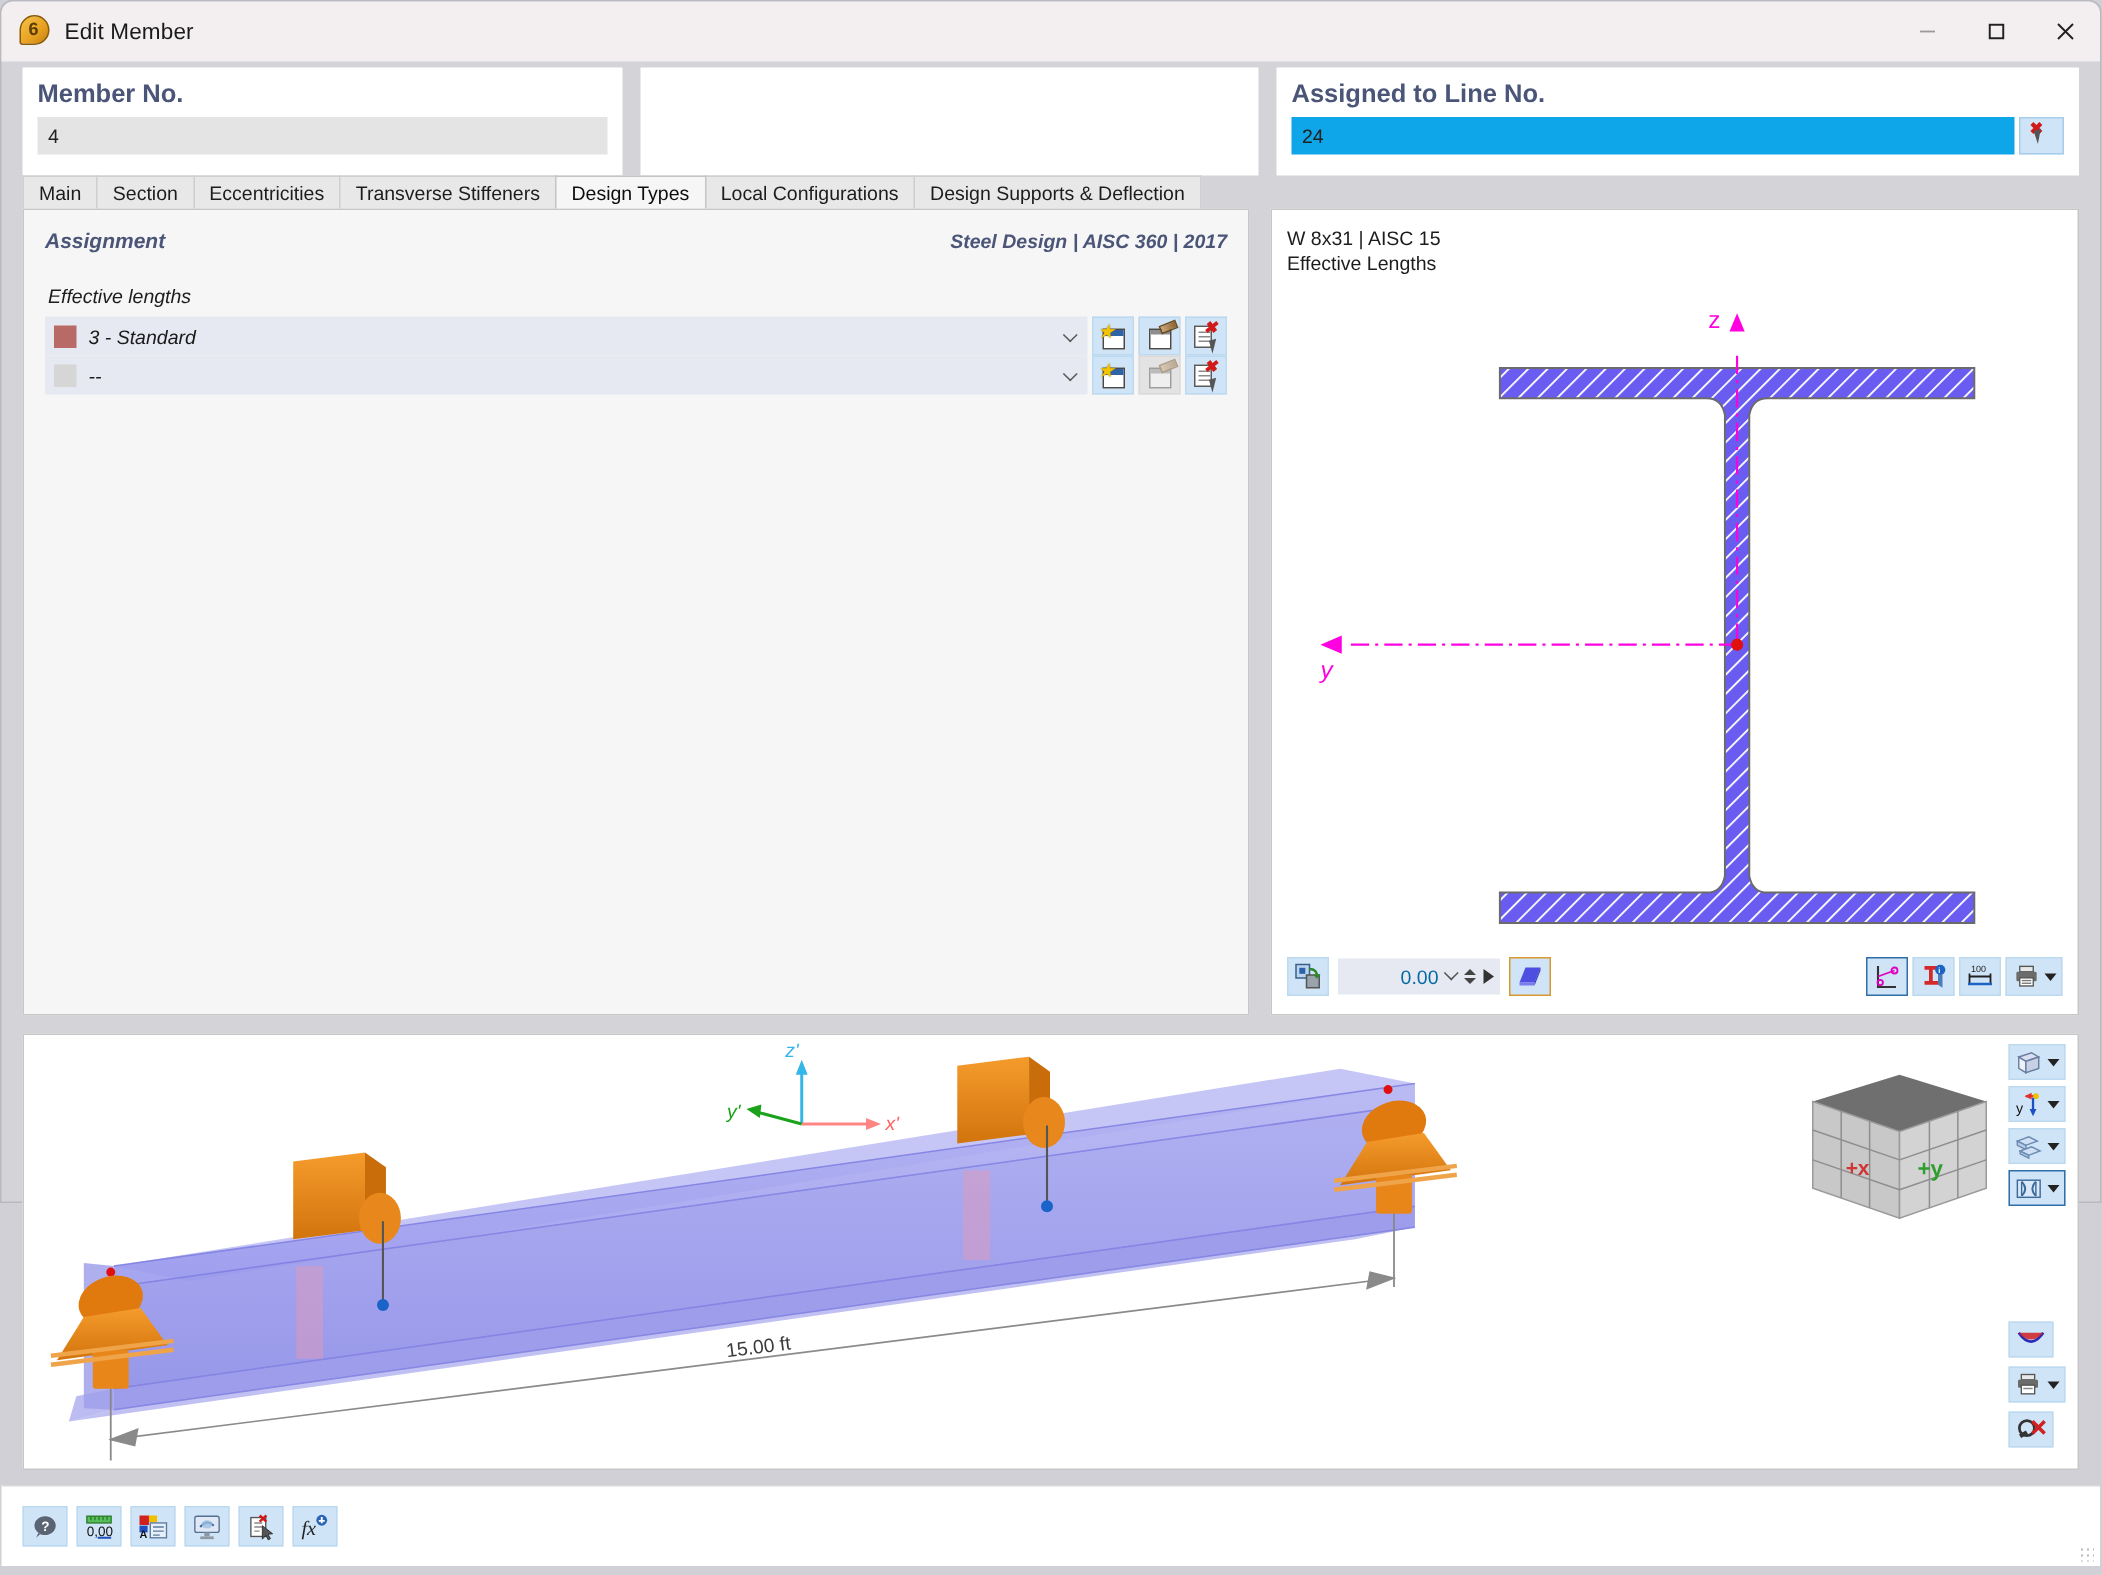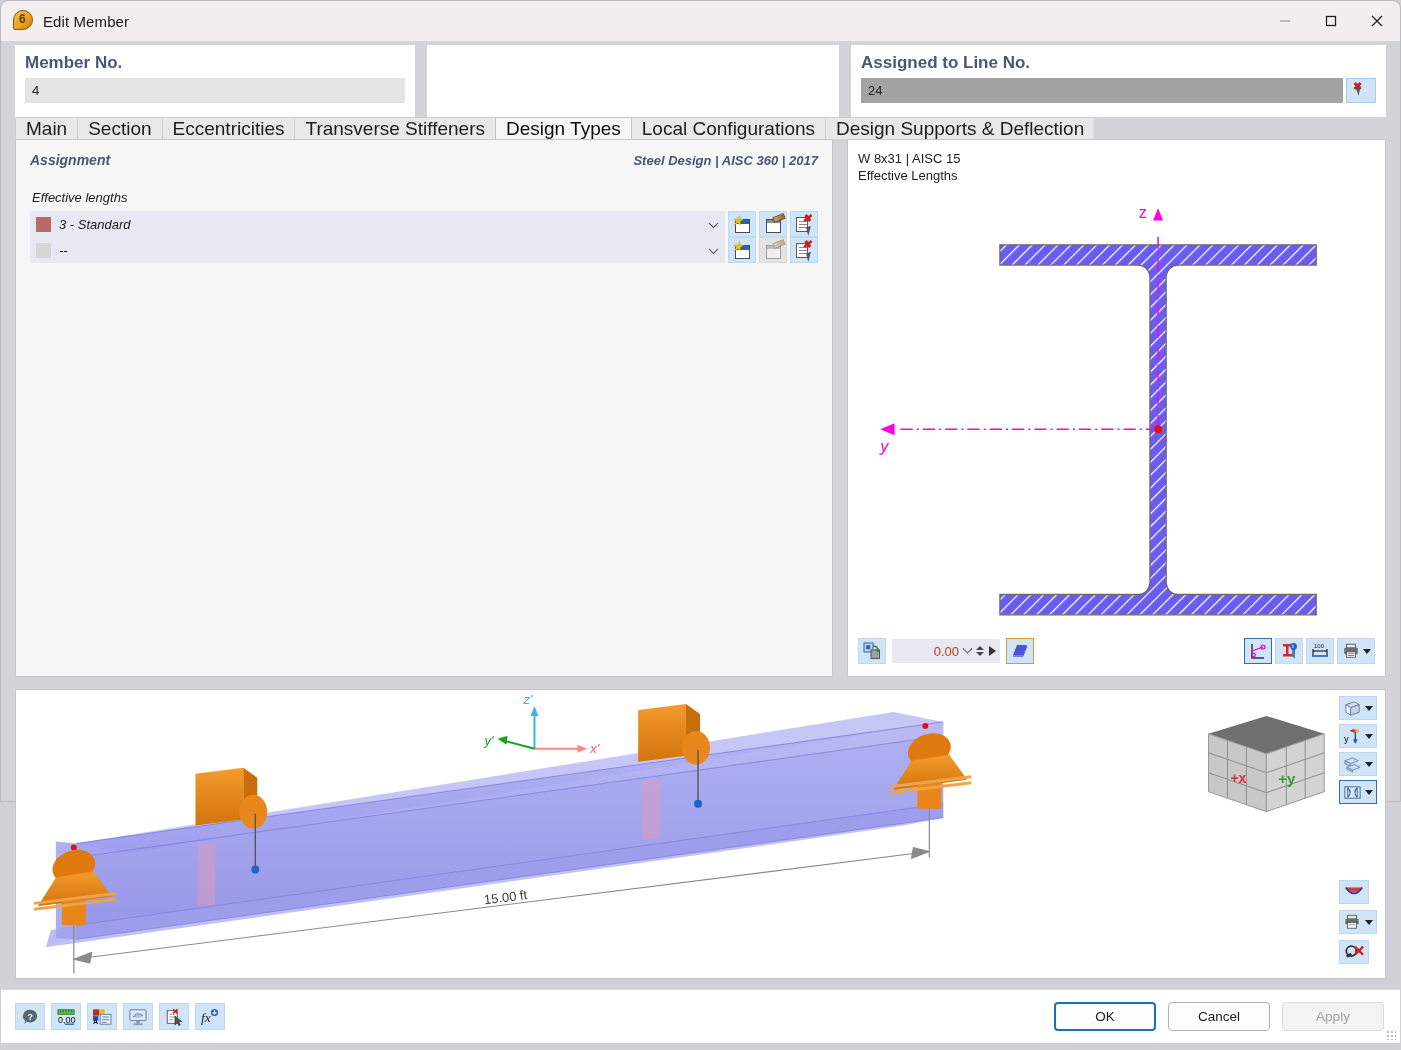--- a/index.html
+++ b/index.html
@@ -64,21 +64,21 @@
   }
   .hcard.c1 { width: 400px; }
   .hcard.c2 { width: 412px; }
   .hcard.c3 { flex: 1; }
   .hcard-label {
     font-size: 17px; color: #4a5578; font-weight: bold; margin-bottom: 5px;
   }
   .hfield-wrap { display: flex; gap: 3px; align-items: stretch; }
   .hfield {
     flex: 1; height: 25px;
-    background: #a3a3a3;
+    background: #0ea5e9;
     border: none;
     font-size: 13px; color: #222;
     padding: 0 7px; line-height: 25px;
     font-family: "Liberation Sans", sans-serif;
   }
   .hfield.grey { background: #e4e4e4; }
   .pick-btn {
     width: 30px; height: 25px; background: #cfe4f7;
     border: 1px solid #a8cdea;
     display: flex; align-items: center; justify-content: center;
@@ -96,21 +96,21 @@
     position: absolute; left: 0; top: -2px; color: #d11a1a;
     font-size: 11px; font-weight: bold; line-height: 1;
   }
 
   
   .tabbar {
     flex: 0 0 22px; display: flex; padding-left: 14px; align-items: flex-end;
     position: relative;
   }
   .tab {
-    height: 22px; padding: 0 10px; font-size: 19px; color: #1c1c1c;
+    height: 22px; padding: 0 10px; font-size: 13px; color: #1c1c1c;
     background: #e8e8e8; border: 1px solid #cfcfcf; border-bottom: none;
     display: flex; align-items: center; margin-right: -1px;
   }
   .tab.active {
     background: #f6f6f6; color: #0d0d0d; position: relative; z-index: 3;
     border-color: #c4c4c4;
   }
 
   
   .content {
@@ -191,21 +191,21 @@
   .sec-canvas { flex: 1; position: relative; }
   .sec-footer { height: 56px; position: relative; }
   .loc-label { font-size: 12.5px; color: #1c1c1c; position: absolute; left: 46px; top: -16px; }
   .foot-left { position: absolute; left: 0; bottom: 6px; display: flex; gap: 6px; align-items: center; }
   .foot-right { position: absolute; right: 0; bottom: 6px; display: flex; gap: 3px; align-items: center; }
   .spin {
     width: 108px; height: 24px; background: #e7e9f2;
     display: flex; align-items: center; justify-content: flex-end;
     padding-right: 4px; gap: 5px; font-size: 13px; color: #1a1a1a;
   }
-  .spin .v { color:#c2410c;margin-left:30px; }
+  .spin .v { color:#0369a1;margin-left:30px; }
   .spin .cv { width:7px;height:7px;border-right:1.4px solid #555;border-bottom:1.4px solid #555;transform:rotate(45deg) translate(-2px,-2px); }
   .spin .ud { display:flex; flex-direction:column; gap:2px; }
   .spin .ud i { width:0;height:0;border-left:4px solid transparent;border-right:4px solid transparent; }
   .spin .ud i.up { border-bottom:4px solid #444; }
   .spin .ud i.dn { border-top:4px solid #444; }
   .spin .play { width:0;height:0;border-left:7px solid #333;border-top:5px solid transparent;border-bottom:5px solid transparent; }
   .tbtn {
     width: 28px; height: 26px; background: #cfe4f7; border: 1px solid #bcd9ef;
     display: flex; align-items: center; justify-content: center; position: relative;
   }
@@ -730,20 +730,15 @@
       <div class="bbtn">
         <svg width="20" height="18" viewBox="0 0 22 20">
           <text x="1" y="16" font-size="15" fill="#222" font-family="Liberation Serif, serif" font-style="italic">fx</text>
           <circle cx="16" cy="5" r="4" fill="#2a63b8"></circle>
           <line x1="16" y1="2.5" x2="16" y2="7.2" stroke="#fff" stroke-width="1.4"></line>
           <line x1="13.8" y1="5.5" x2="18.2" y2="5.5" stroke="#fff" stroke-width="1.4"></line>
         </svg>
       </div>
     </div>
 
-    <div class="dlg-buttons">
-      <div class="dbtn primary">OK</div>
-      <div class="dbtn">Cancel</div>
-      <div class="dbtn disabled">Apply</div>
-    </div>
     <div class="grip"></div>
   </div>
 </div>
 
 </body></html>

